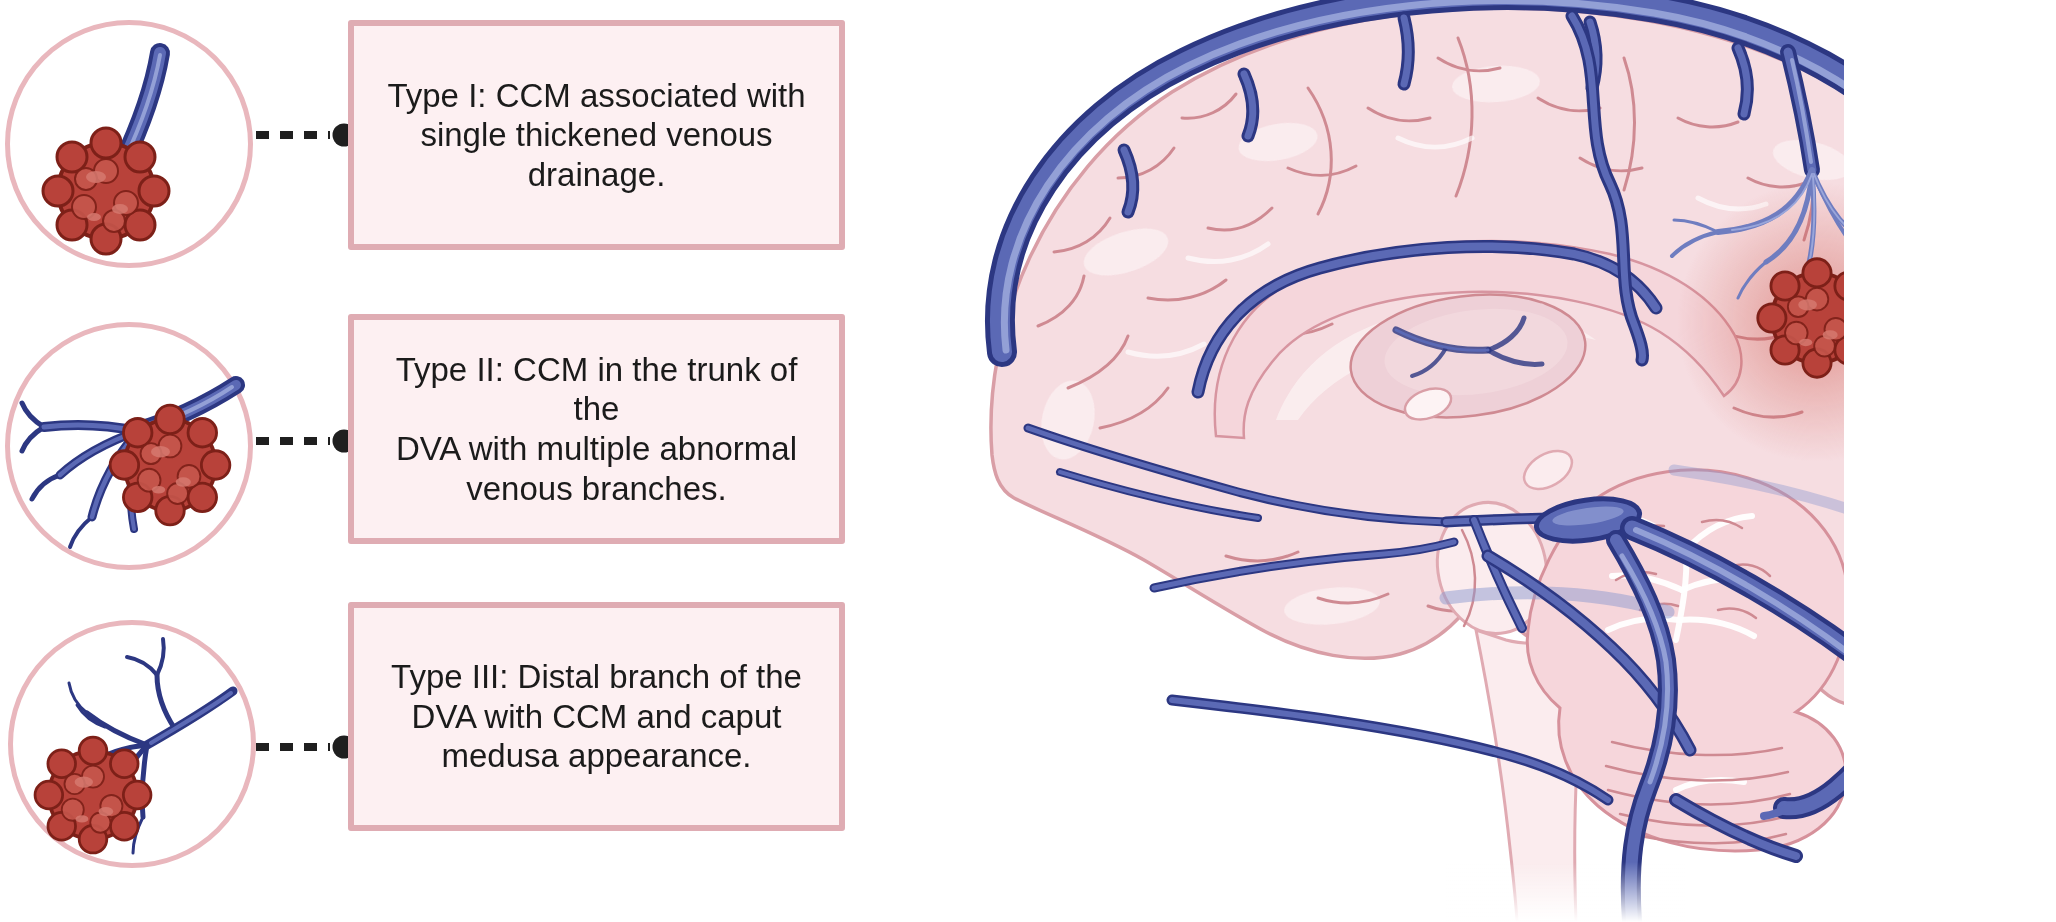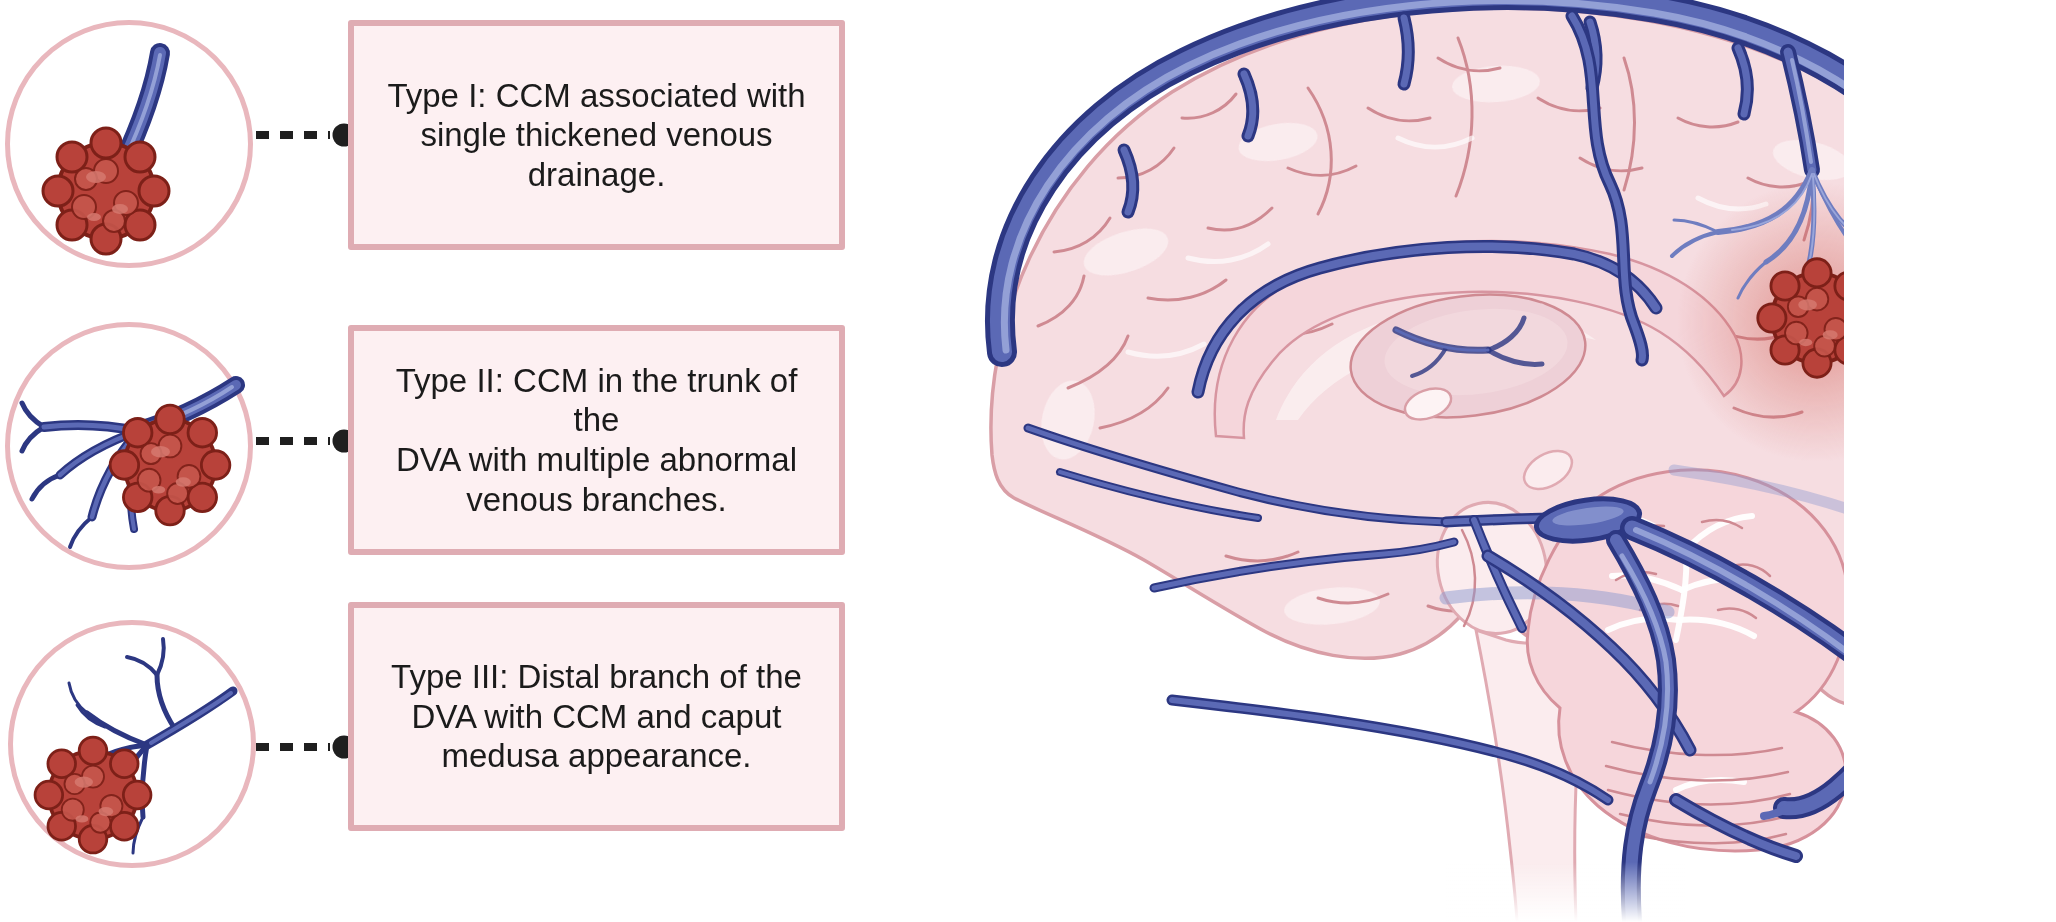--- a/index.html
+++ b/index.html
@@ -109,21 +109,21 @@
         <path stroke-width="4" d="M 128 104 C 120 138 118 170 124 202"></path>
       </g>
       <path class="vL" stroke-width="4" d="M 222 60 C 192 80 164 92 132 102"></path>
       <use href="#berry" transform="translate(160,138) scale(0.95)"></use>
     </svg>
   </div>
   <svg class="connector" style="left:254px;top:427px" width="104" height="28" viewBox="0 0 104 28">
     <line x1="2" y1="14" x2="76" y2="14" stroke="var(--connector)" stroke-width="8" stroke-dasharray="13 11"></line>
     <circle cx="90" cy="14" r="11.5" fill="var(--connector)"></circle>
   </svg>
-  <div class="textbox" style="top:325px;height:230px">
+  <div class="textbox" style="top:314px;height:230px">
     <p>Type II: CCM in the trunk of the
 DVA with multiple abnormal
 venous branches.</p>
   </div>
 
   <div class="icon-circle" style="left:8px;top:620px">
     <svg viewBox="0 0 238 238">
       <g class="vD">
         <path stroke-width="9" d="M 220 66 C 190 88 162 104 134 120"></path>
         <path stroke-width="5" d="M 134 120 C 112 112 92 102 74 88"></path>

